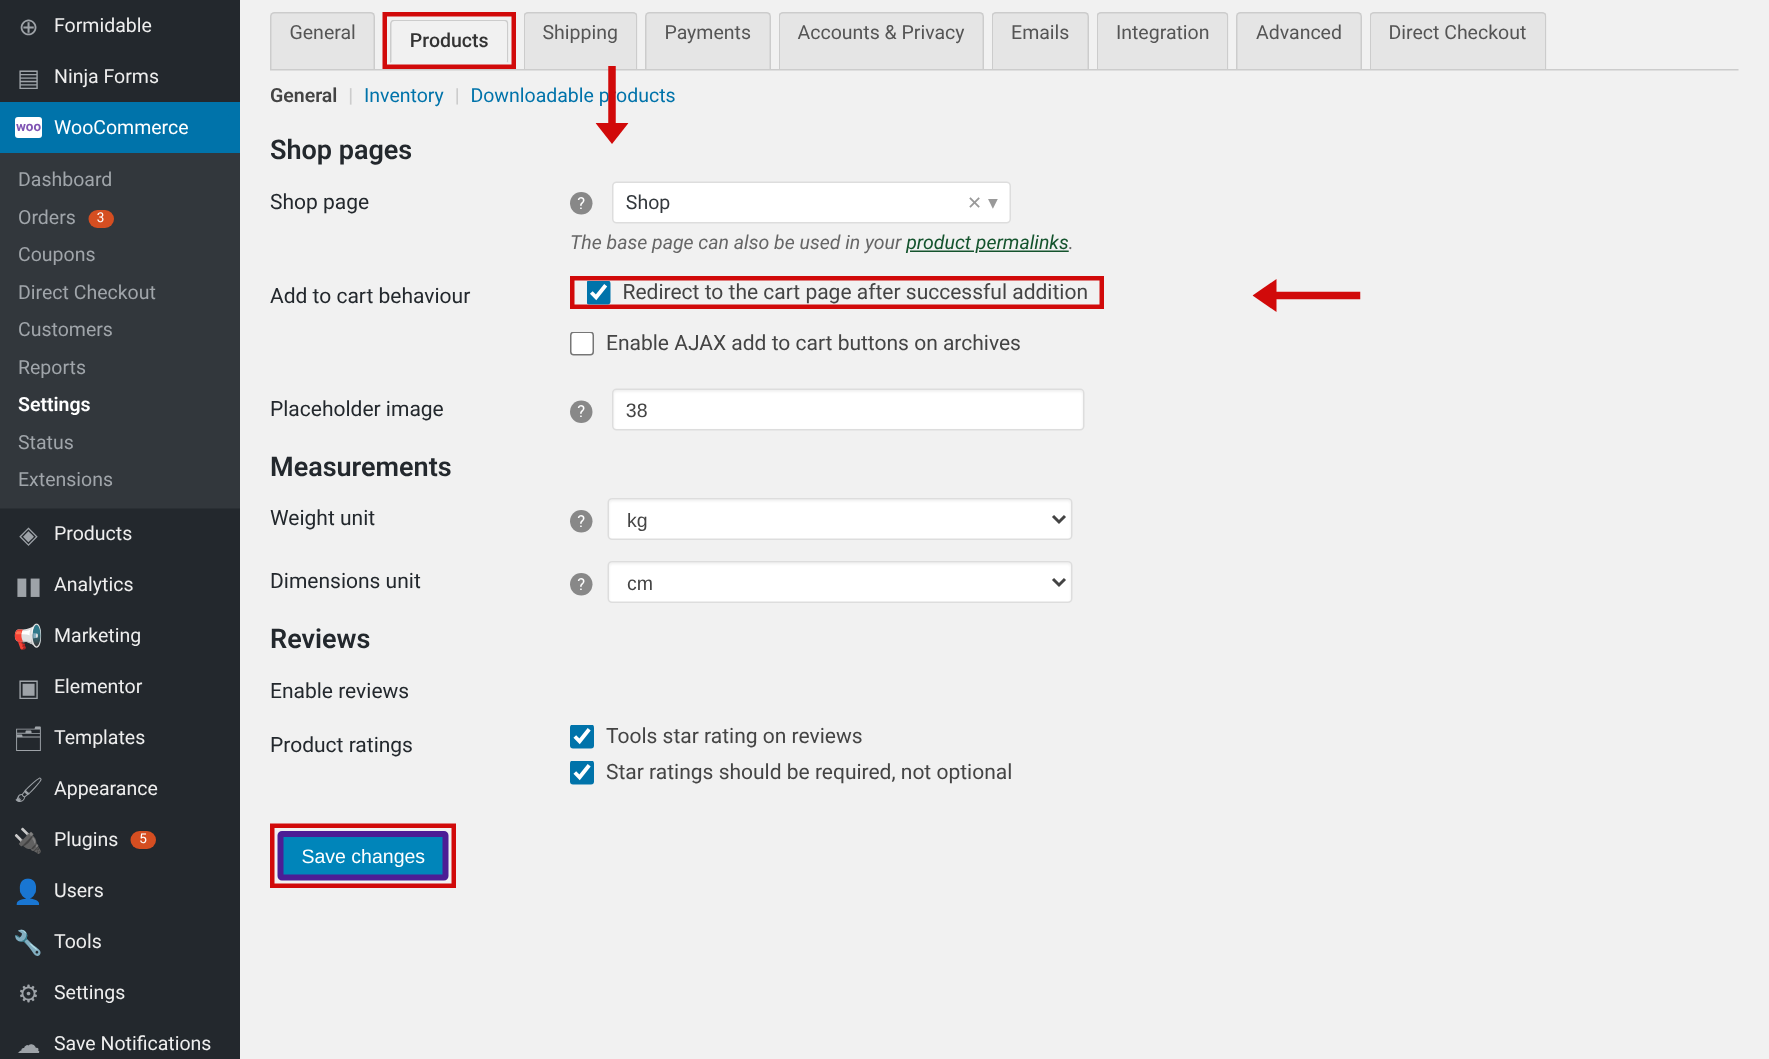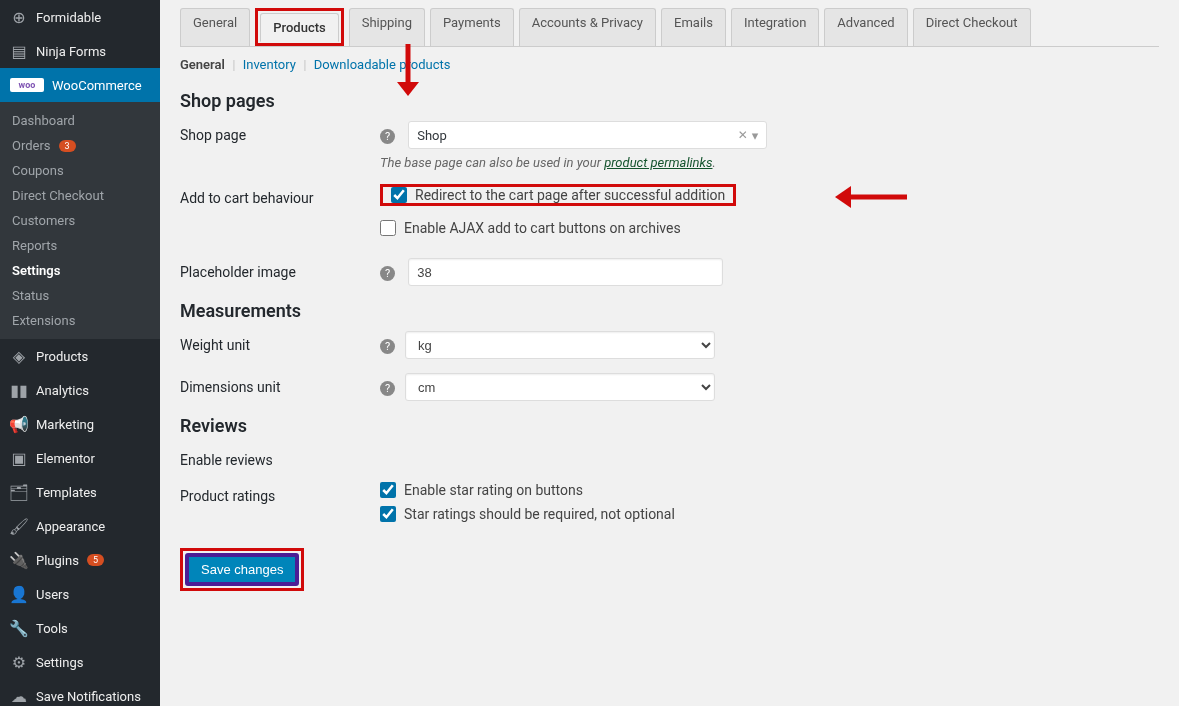--- a/index.html
+++ b/index.html
@@ -25,21 +25,21 @@
 .subsub .sep { color: #ccc; margin: 0 4px; }
 
 h2 { font-size: 18px; font-weight: 600; margin: 14px 0 10px; color: #23282d; }
 .row { display: flex; align-items: flex-start; margin-bottom: 14px; }
 .row .lbl { width: 200px; padding-top: 6px; color: #23282d; font-size: 14px; }
 .row .fld { flex: 1; }
 .help { width: 15px; height: 15px; border-radius: 50%; background: #888; color: #fff; display: inline-flex; align-items: center; justify-content: center; font-size: 11px; margin-right: 10px; }
 select, input[type=text] { height: 28px; border: 1px solid #ddd; border-radius: 3px; padding: 0 8px; font-size: 13px; color: #444; background: #fff; box-shadow: inset 0 1px 2px rgba(0,0,0,.07); }
 select { width: 310px; }
 input[type=text] { width: 315px; }
-.select-wide { display: inline-flex; align-items: center; border: 1px solid #ddd; border-radius: 3px; width: 359px; height: 28px; padding: 0 8px; background: #fff; }
+.select-wide { display: inline-flex; align-items: center; border: 1px solid #ddd; border-radius: 3px; width: 266px; height: 28px; padding: 0 8px; background: #fff; }
 .select-wide .x { margin-left: auto; color: #999; font-size: 12px; }
 .select-wide .car { color: #999; margin-left: 4px; }
 .hint { font-style: italic; color: #666; font-size: 13px; margin-top: 6px; }
 .hint a { color: #14532d; text-decoration: underline; }
 label.chk { display: flex; align-items: center; gap: 8px; margin-bottom: 8px; font-size: 14px; color: #444; }
 input[type=checkbox] { width: 16px; height: 16px; accent-color: #0073aa; }
 .save { background: #0085ba; color: #fff; border: 4px solid #4c1d95; padding: 5px 12px; border-radius: 3px; cursor: pointer; font-size: 13px; }
 .redbox { border: 3px solid #d10a0a; padding: 2px; display: inline-block; }
 .arrow-down { position: absolute; left: 237px; top: 44px; color: #d10a0a; }
 .arrow-down svg { display:block; }
@@ -53,21 +53,21 @@
   <nav class="sidebar">
     <a href="#">
         <span class="ic">⊕</span>
         <span>Formidable</span>
       </a>
     <a href="#">
         <span class="ic">▤</span>
         <span>Ninja Forms</span>
       </a>
     <a href="#" class="active">
-        <span class="ic" style="background:#fff;color:#7f54b3;border-radius:2px;font-size:9px;font-weight:bold;width:34px;height:14px;">woo</span>
+        <span class="ic" style="background:#fff;color:#7f54b3;border-radius:2px;font-size:9px;font-weight:bold;width:18px;height:14px;">woo</span>
         <span>WooCommerce</span>
       </a>
     <div class="sub" style="background:#32373c;padding:6px 0;">
       <a href="#">Dashboard</a>
       <a href="#">
           <span>Orders</span> 
           <span class="badge">3</span>
         </a>
       <a href="#">Coupons</a>
       <a href="#">Direct Checkout</a>
@@ -219,21 +219,21 @@
 
     <div class="row">
       <div class="lbl">Enable reviews</div>
     </div>
 
     <div class="row">
       <div class="lbl">Product ratings</div>
       <div class="fld">
         <label class="chk">
             <input type="checkbox" checked="" style="">
-            <span>Enable star rating on buttons</span>
+            <span>Tools star rating on reviews</span>
           </label>
         <label class="chk">
             <input type="checkbox" checked="" style="">
             <span>Star ratings should be required, not optional</span>
           </label>
       </div>
     </div>
 
     <div style="margin-top:18px;">
       <span class="redbox"><button class="save">Save changes</button></span>

